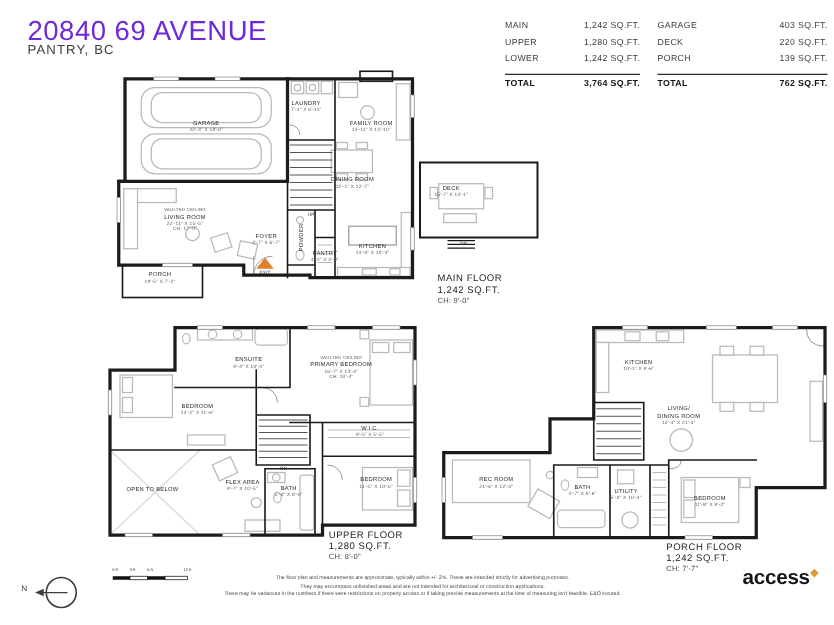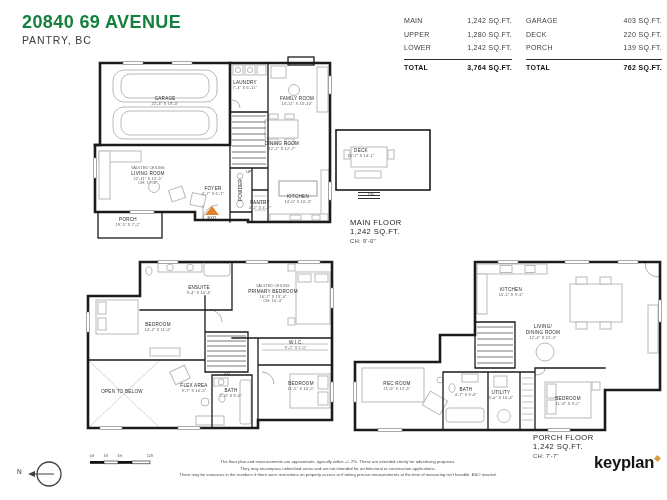--- a/index.html
+++ b/index.html
@@ -1,20 +1,20 @@
 <!DOCTYPE html>
 <html><head>
 <meta charset="utf-8">
 <style>
   html,body{margin:0;padding:0;background:#ffffff;}
   .page{position:relative;width:667px;height:500px;background:#ffffff;overflow:hidden;
         font-family:"Liberation Sans",sans-serif;}
   
-  .addr{position:absolute;left:22px;top:12px;font-size:18px;font-weight:700;
-        color:#15803d;letter-spacing:.4px;}
+  .addr{position:absolute;left:22px;top:12px;font-size:22px;font-weight:400;
+        color:#6d28d9;letter-spacing:.4px;}
   .city{position:absolute;left:22px;top:34px;font-size:10.5px;color:#3c3c3c;letter-spacing:.9px;}
   
   .agroup{position:absolute;top:17px;}
   .agroup.g1{left:404px;width:108px;}
   .agroup.g2{left:526px;width:136px;}
   .arow{display:flex;justify-content:space-between;font-size:7px;color:#3d3d3d;
         height:13.5px;letter-spacing:.3px;}
   .atotal{display:flex;justify-content:space-between;font-size:7px;font-weight:bold;color:#121212;
         border-top:1.2px solid #2a2a2a;margin-top:1px;padding-top:4px;letter-spacing:.3px;}
   
@@ -321,20 +321,25 @@
       </div>
     <div class="rl" style="left:296px;top:340px">
       <div class="rn">W.I.C.</div>
       <div class="rd">9'-5" X 5'-5"</div>
       </div>
     <div class="rl" style="left:301px;top:381px">
       <div class="rn">BEDROOM</div>
       <div class="rd">11'-5" X 10'-5"</div>
       </div>
     <div class="sm" style="left:227px;top:373px">DN</div>
+    <div class="ftitle" style="left:263px;top:423px">
+      <div class="fa">UPPER FLOOR</div>
+      <div class="fb">1,280 SQ.FT.</div>
+      <div class="fc">CH: 8'-0"</div>
+      </div>
   </div>
 
   <div class="floor">
     <svg class="plansvg" style="left:348px;top:258px" width="317" height="192" viewBox="348 258 317 192">
       <g stroke="#b9b9b9" stroke-width="1" fill="#ffffff">
         <rect x="477" y="264" width="70" height="10"></rect>
           <rect x="500" y="265.5" width="12" height="7"></rect>
         <rect x="525" y="265.5" width="10" height="7"></rect>
           <rect x="477" y="274" width="10" height="40"></rect>
       </g>
@@ -438,17 +443,17 @@
     <rect x="14" y="1" width="14" height="2.8" fill="#fff" stroke="#111" stroke-width=".6"></rect>
     <rect x="28" y="1" width="14" height="2.8" fill="#111"></rect>
     <rect x="42" y="1" width="18" height="2.8" fill="#fff" stroke="#111" stroke-width=".6"></rect>
   </svg>
   <div class="disc">
     <div>The floor plan and measurements are approximate, typically within +/- 2%. These are intended strictly for advertising purposes.</div>
     <div>They may encompass unfinished areas and are not intended for architectural or construction applications.</div>
     <div>There may be variances in the numbers if there were restrictions on property access or if taking precise measurements at the time of measuring isn't feasible. E&amp;O insured.</div>
   </div>
   <div class="logo">
-    <span class="logotext">keyplan</span>
+    <span class="logotext">access</span>
     <span class="diamond"></span>
   </div>
 
 </div>
 
 </body></html>

